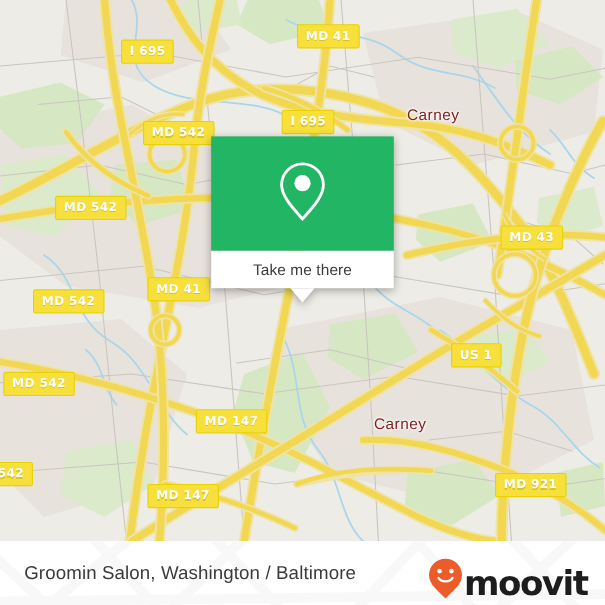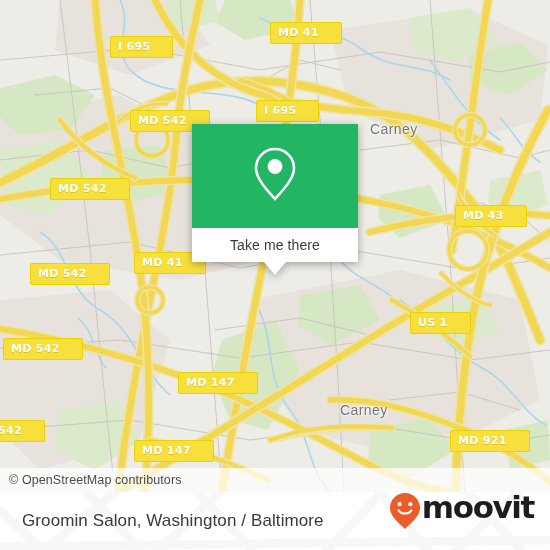--- a/index.html
+++ b/index.html
@@ -36,34 +36,33 @@
     position: absolute;
     background: #f7e03c;
     border: 1.5px solid #e8d200;
     border-radius: 2px;
     color: #ffffff;
     font-family: "DejaVu Sans", sans-serif;
     font-size: 11px;
     font-weight: bold;
     letter-spacing: .3px;
     line-height: 1;
-    padding: 4px 22px 5px 7px;
+    padding: 4px 7px 5px 7px;
     text-shadow: 0 1px 0 rgba(120,100,0,.25);
     white-space: nowrap;
     box-sizing: border-box;
   }
   .place-label {
     position: absolute;
-    color: #737373;
+    color: #7f1d1d;
     font-family: "Liberation Sans", sans-serif;
     font-size: 14px;
     letter-spacing: .4px;
     white-space: nowrap;
     text-shadow: 0 0 3px #fff, 0 0 3px #fff, 0 0 2px #fff;
-    margin-top: 25px;
   }
 
   
   .popup {
     position: absolute;
     left: 192px;
     top: 124px;
     width: 166px;
     filter: drop-shadow(0 2px 4px rgba(0,0,0,.33));
   }
@@ -141,21 +140,21 @@
     font-size: 17px;
     letter-spacing: .1px;
     white-space: nowrap;
   }
   .brand {
     position: absolute;
     right: 16px;
     top: 0;
     height: 58px;
     display: flex;
-    align-items: flex-start;
+    align-items: flex-end;
     gap: 1px;
   }
   .brand-wordmark {
     color: #1d1d1d;
     font-family: "DejaVu Sans", sans-serif;
     font-size: 31px;
     font-weight: bold;
     letter-spacing: -1.4px;
     line-height: 1;
     padding-bottom: 3px;
@@ -327,23 +326,20 @@
             <circle cx="23" cy="21.5" r="7.4" fill="#ffffff"></circle>
           </svg>
         </span>
       </div>
       <div class="popup-foot">
         <span class="popup-foot-label">Take me there</span>
       </div>
       <div class="popup-tail"></div>
     </div>
 
-    <div class="attribution">
-      <span class="attribution-text">© OpenStreetMap contributors</span>
-    </div>
   </div>
 
   <div class="bottombar">
     <svg class="bottombar-watermark" width="550" height="140" viewBox="0 0 550 140">
       <g fill="none" stroke="#f1f1f1" stroke-width="9">
         <path d="M-20,40 L120,170"></path>
         <path d="M60,10 L210,175"></path>
         <path d="M150,-10 L320,170"></path>
         <path d="M330,-20 L470,150"></path>
         <path d="M430,0 L560,140"></path>

